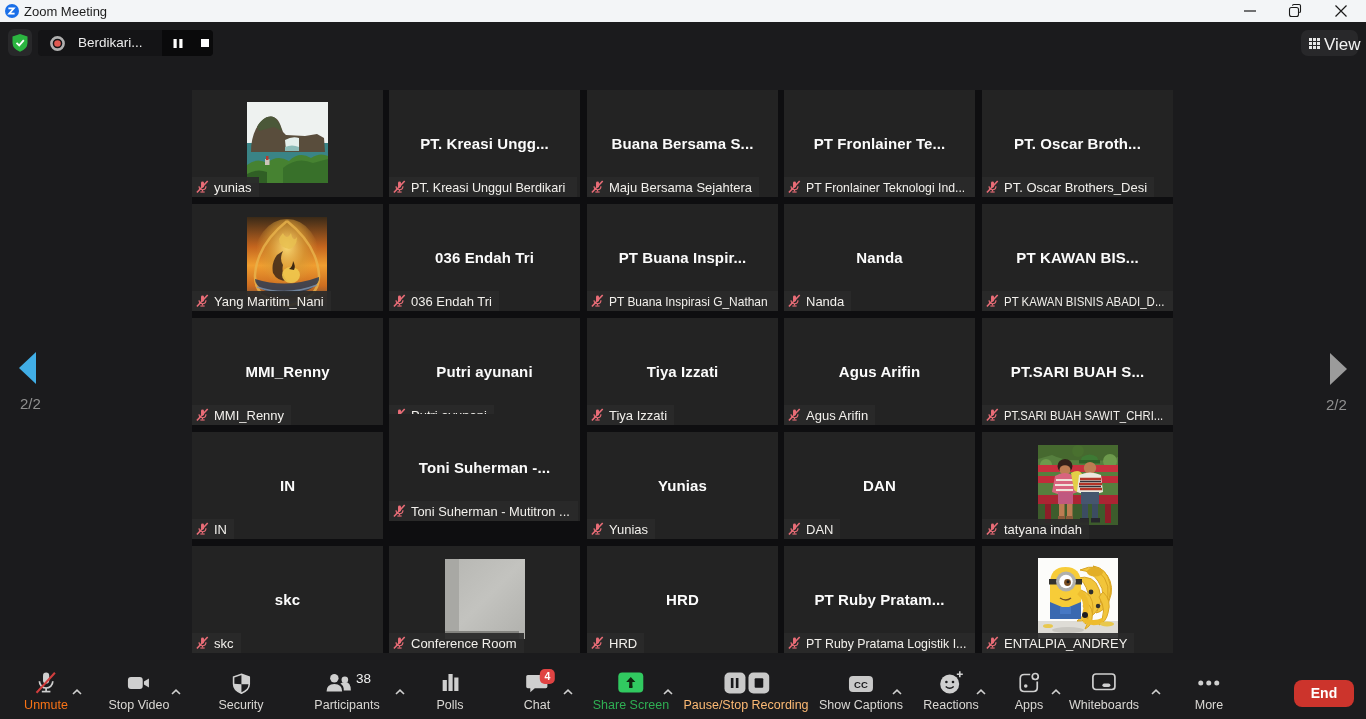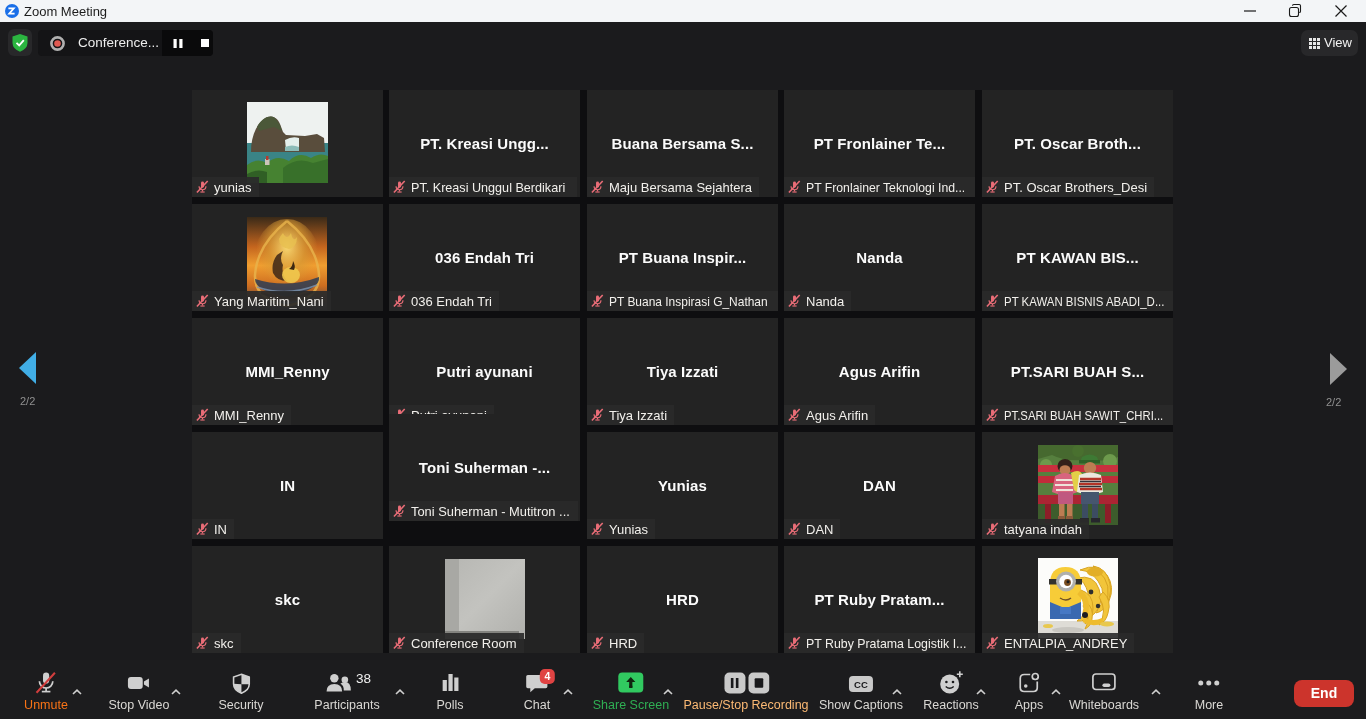--- a/index.html
+++ b/index.html
@@ -8,37 +8,37 @@
 
 #titlebar { position:absolute; left:0; top:0; width:1366px; height:33px; background:#f3f5f7; }
 #tlogo { position:absolute; left:5px; top:4px; }
 #ttext { position:absolute; left:24px; top:3.5px; font-size:13px; color:#1c1c1c; }
 .winbtn { position:absolute; top:0; height:22px; }
 
 
 #menubar { position:absolute; left:0; top:22px; width:1366px; height:38px; background:#1b1b1d; }
 #shieldbtn { position:absolute; left:8px; top:7px; width:24px; height:27px; background:#28282a; border-radius:6px; }
 #recpill { position:absolute; left:38px; top:8px; width:175px; height:26px; background:#141416; border-radius:4px; overflow:hidden; }
-#viewbtn { position:absolute; right:8px; top:8px; width:57px; height:26px; background:#28282a; border-radius:7px; color:#f2f2f2; font-size:13px; }
+#viewbtn { position:absolute; right:8px; top:8px; width:57px; height:26px; background:#28282a; border-radius:7px; color:#f2f2f2; font-size:17px; }
 
 
 #content { position:absolute; left:0; top:0; width:1366px; height:719px; }
 #grid { position:absolute; left:192px; top:90px; width:981px; height:563px; background:#0e0e10; }
 .tile { position:absolute; width:191px; height:107px; background:#232323; overflow:hidden; }
 .cn { position:absolute; left:0; top:0; width:100%; height:100%; display:flex; align-items:center;
   justify-content:center; color:#fbfbfb; font-size:15px; font-weight:bold; letter-spacing:0.1px; }
 .nl { position:absolute; left:0; bottom:0; max-width:100%; height:20px; background:rgba(42,42,42,0.92);
   display:flex; align-items:center; padding:0 7px 0 4px; color:#f2f0ec; font-size:13px; white-space:nowrap; overflow:hidden; }
 .nl .mic { flex:0 0 auto; margin-right:5px; }
 .nl span { white-space:nowrap; transform-origin:0 50%; }
 .av { position:absolute; }
 
 
 .navarrow { position:absolute; }
-.pageno { position:absolute; color:#909090; font-size:11px; }
+.pageno { position:absolute; color:#909090; font-size:15px; }
 
 
 #toolbar { position:absolute; left:0; top:660px; width:1366px; height:59px; background:#1c1c1e; }
 .tbtn { position:absolute; top:0; transform:translateX(-50%); text-align:center; }
 .tbi { height:35px; display:flex; align-items:center; justify-content:center; padding-top:10px; position:relative; }
 .tbl { font-size:12.5px; margin-top:3px; white-space:nowrap; }
 .caret { position:absolute; top:21px; }
 .cnt { color:#f0f0f0; font-size:13.5px; margin-left:3px; position:relative; top:-4px; }
 .badge { position:absolute; left:50%; margin-left:3px; top:9px; min-width:15px; height:15px; border-radius:5px;
   background:#e04343; color:#fff; font-size:10.5px; font-weight:bold; line-height:15px; padding:0 3px; }
@@ -70,21 +70,21 @@
   <div id="shieldbtn"><svg width="18" height="20" viewBox="0 0 18 20" style="margin:4px 0 0 3px">
           <path d="M9 1 L16.5 3.6 V10 q0 5.6 -7.5 8.8 Q1.5 15.6 1.5 10 V3.6 Z" fill="#2bb540"></path>
           <path d="M5.5 9.8 L8.2 12.4 L12.8 7.2" stroke="#fff" stroke-width="1.8" fill="none"></path>
         </svg></div>
   <div id="recpill">
     <div style="position:absolute;left:124px;top:0;width:51px;height:26px;background:#0a0a0b"></div>
     <svg width="15" height="15" viewBox="0 0 15 15" style="position:absolute;left:12px;top:5.5px">
           <circle cx="7.5" cy="7.5" r="6.1" fill="none" stroke="#b0b0b0" stroke-width="2.6"></circle>
           <circle cx="7.5" cy="7.5" r="3.3" fill="#e05a52"></circle>
         </svg>
-    <span style="position:absolute;left:40px;top:5px;color:#ededed;font-size:13.5px">Conference...</span>
+    <span style="position:absolute;left:40px;top:5px;color:#ededed;font-size:13.5px">Berdikari...</span>
     <svg width="10" height="9" viewBox="0 0 10 9" style="position:absolute;left:135px;top:8.5px">
           <rect x="0.5" width="3.2" height="9" fill="#fff"></rect>
           <rect x="6.3" width="3.2" height="9" fill="#fff"></rect>
         </svg>
     <svg width="8" height="8" viewBox="0 0 8 8" style="position:absolute;left:163px;top:9px">
           <rect width="8" height="8" fill="#fff"></rect>
         </svg>
   </div>
   <div id="viewbtn">
         <svg width="11" height="11" viewBox="0 0 11 11" style="position:absolute;left:8px;top:7.5px">

